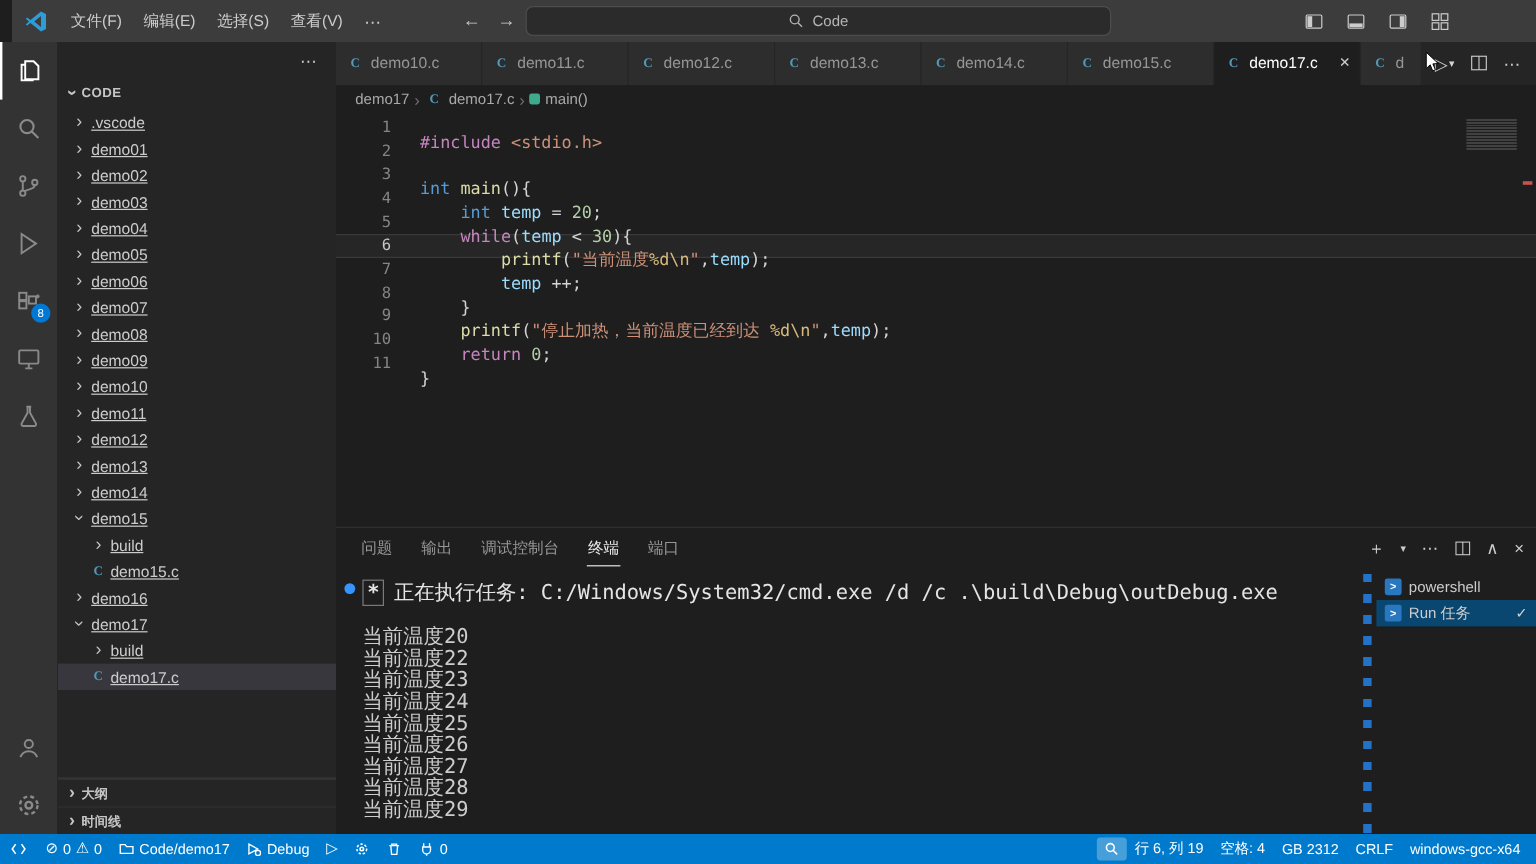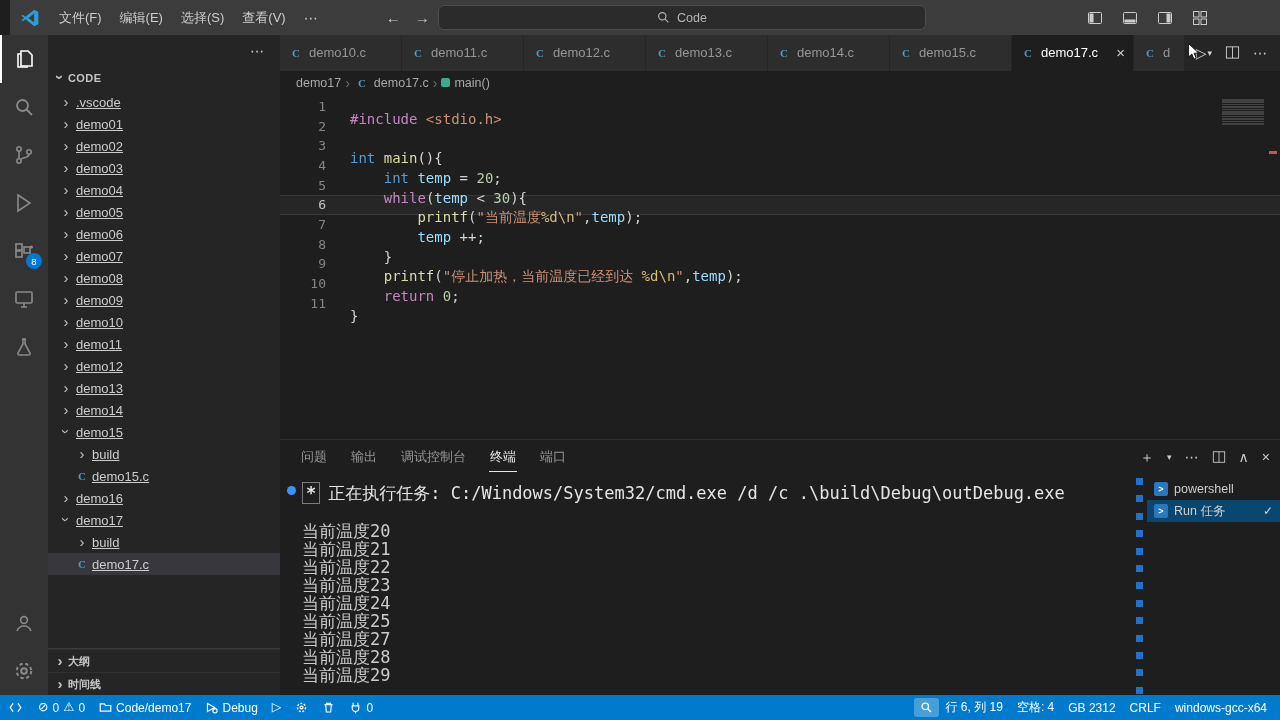--- a/index.html
+++ b/index.html
@@ -479,25 +479,25 @@
           </div>
         </div>
         <div class="panel-body">
           <div class="term-main">
             <span class="term-dot"></span>
             <div class="task-line">
               <span class="task-star">*</span><span>正在执行任务: C:/Windows/System32/cmd.exe /d /c .\build\Debug\outDebug.exe</span>
             </div>
             <div>
                 <div class="tline">当前温度20</div>
-                <div class="tline">当前温度21</div>
                 <div class="tline">当前温度22</div>
                 <div class="tline">当前温度23</div>
                 <div class="tline">当前温度24</div>
                 <div class="tline">当前温度25</div>
+                <div class="tline">当前温度26</div>
                 <div class="tline">当前温度27</div>
                 <div class="tline">当前温度28</div>
                 <div class="tline">当前温度29</div>
               </div>
           </div>
           <div class="term-deco"></div>
           <div class="term-list">
               <div class="trow">
                 <span class="ticon">&gt;</span>
                 <span class="trlabel">powershell</span>

